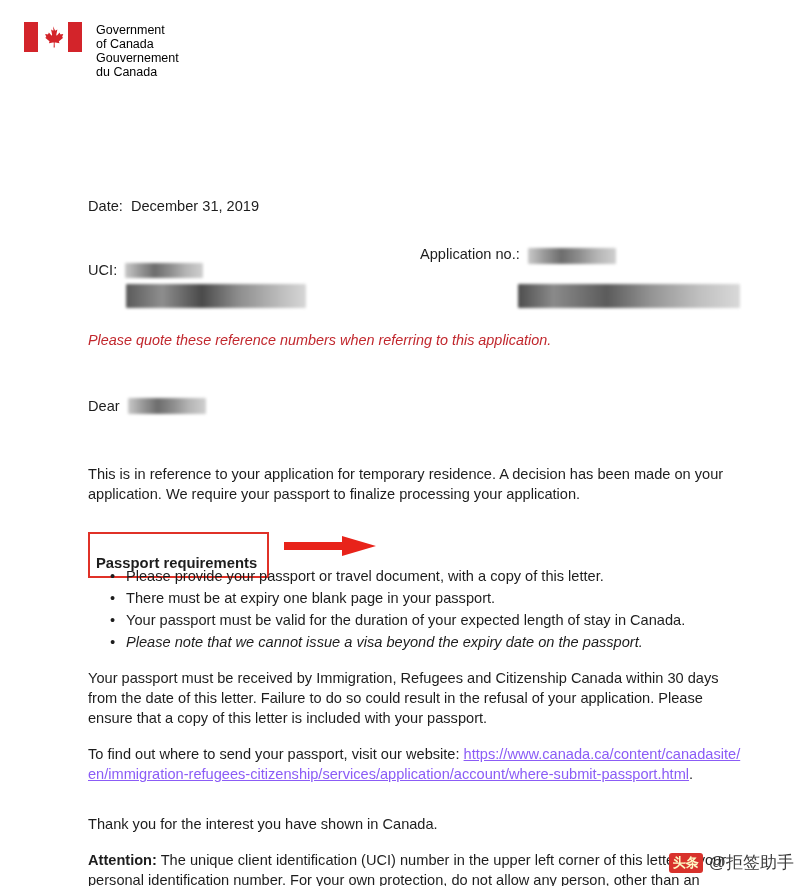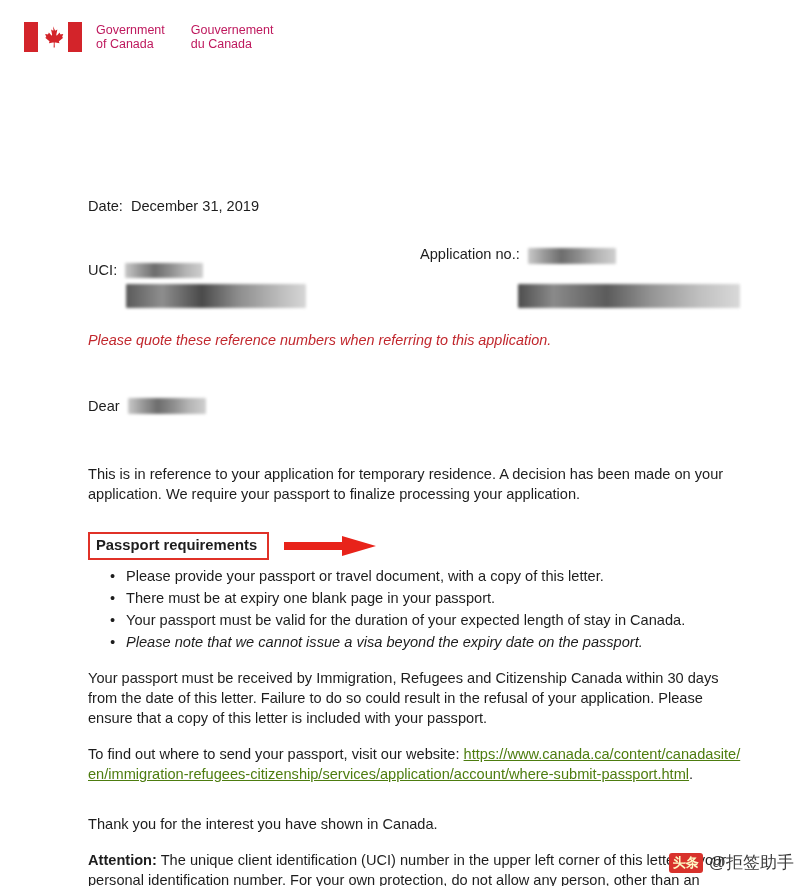--- a/index.html
+++ b/index.html
@@ -54,22 +54,23 @@
     top: 3px;
     width: 22px;
     height: 24px;
     color: #d3242a;
   }
   .wordmark {
     display: flex;
     align-items: flex-start;
     font-size: 12.5px;
     line-height: 14px;
-    color: #be185d;
+    color: #000000;
     padding-top: 1px;
+    flex-direction: column;
   }
   .wordmark .en { margin-right: 26px; }
   .wordmark .l1 { display: block; }
   .wordmark .l2 { display: block; }
 
   
   .letter {
     position: absolute;
     left: 88px;
     top: 196px;
@@ -154,21 +155,21 @@
   
   .req-heading-wrap {
     position: relative;
     margin-top: 28px;
     height: 28px;
   }
   .req-heading {
     display: inline-block;
     font-weight: bold;
     font-size: 14.8px;
-    padding: 2px 10px 4px 6px;
+    padding: 20px 10px 4px 6px;
     border: 2px solid #e03127;
     line-height: 18px;
   }
   .arrow {
     position: absolute;
     left: 196px;
     top: 4px;
     width: 92px;
     height: 20px;
   }
@@ -188,21 +189,21 @@
     content: "•";
     position: absolute;
     left: 0;
     top: 0;
   }
   ul.req-list li.italic {
     font-style: italic;
   }
 
   a.link {
-    color: #4d7c0f;
+    color: #8b5cf6;
     text-decoration: underline;
     word-break: break-all;
   }
 
   .attention-label { font-weight: bold; }
 
   
   .watermark {
     position: absolute;
     right: 12px;

